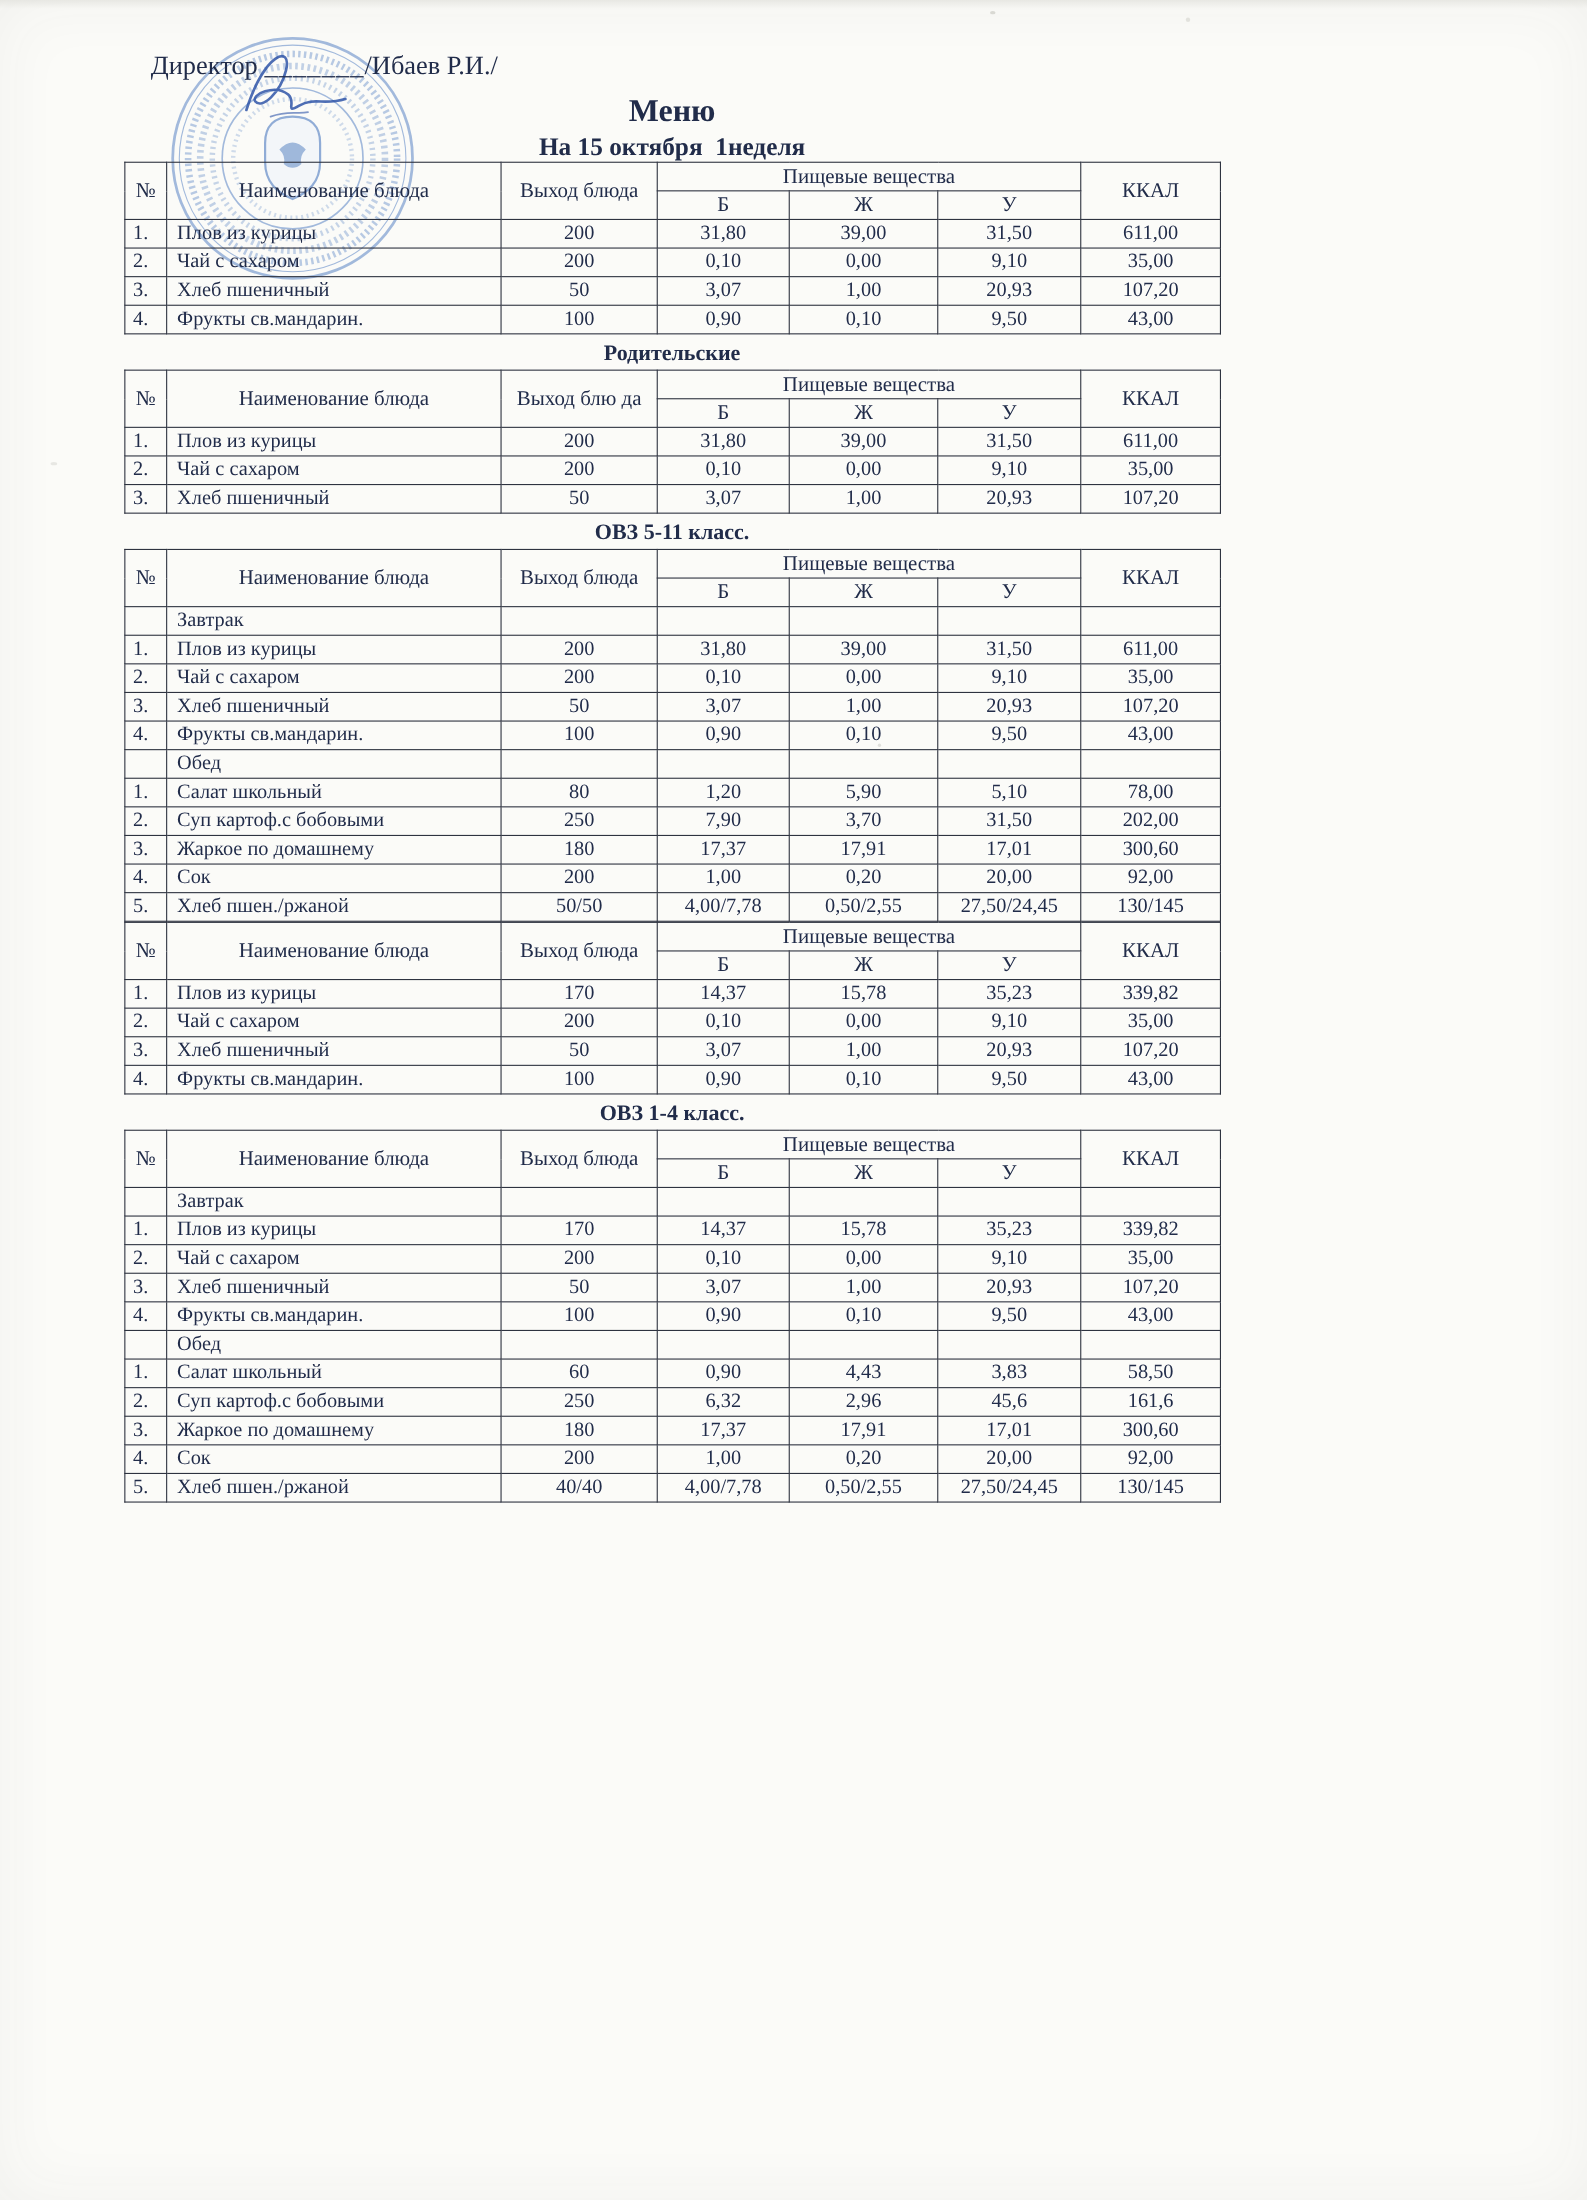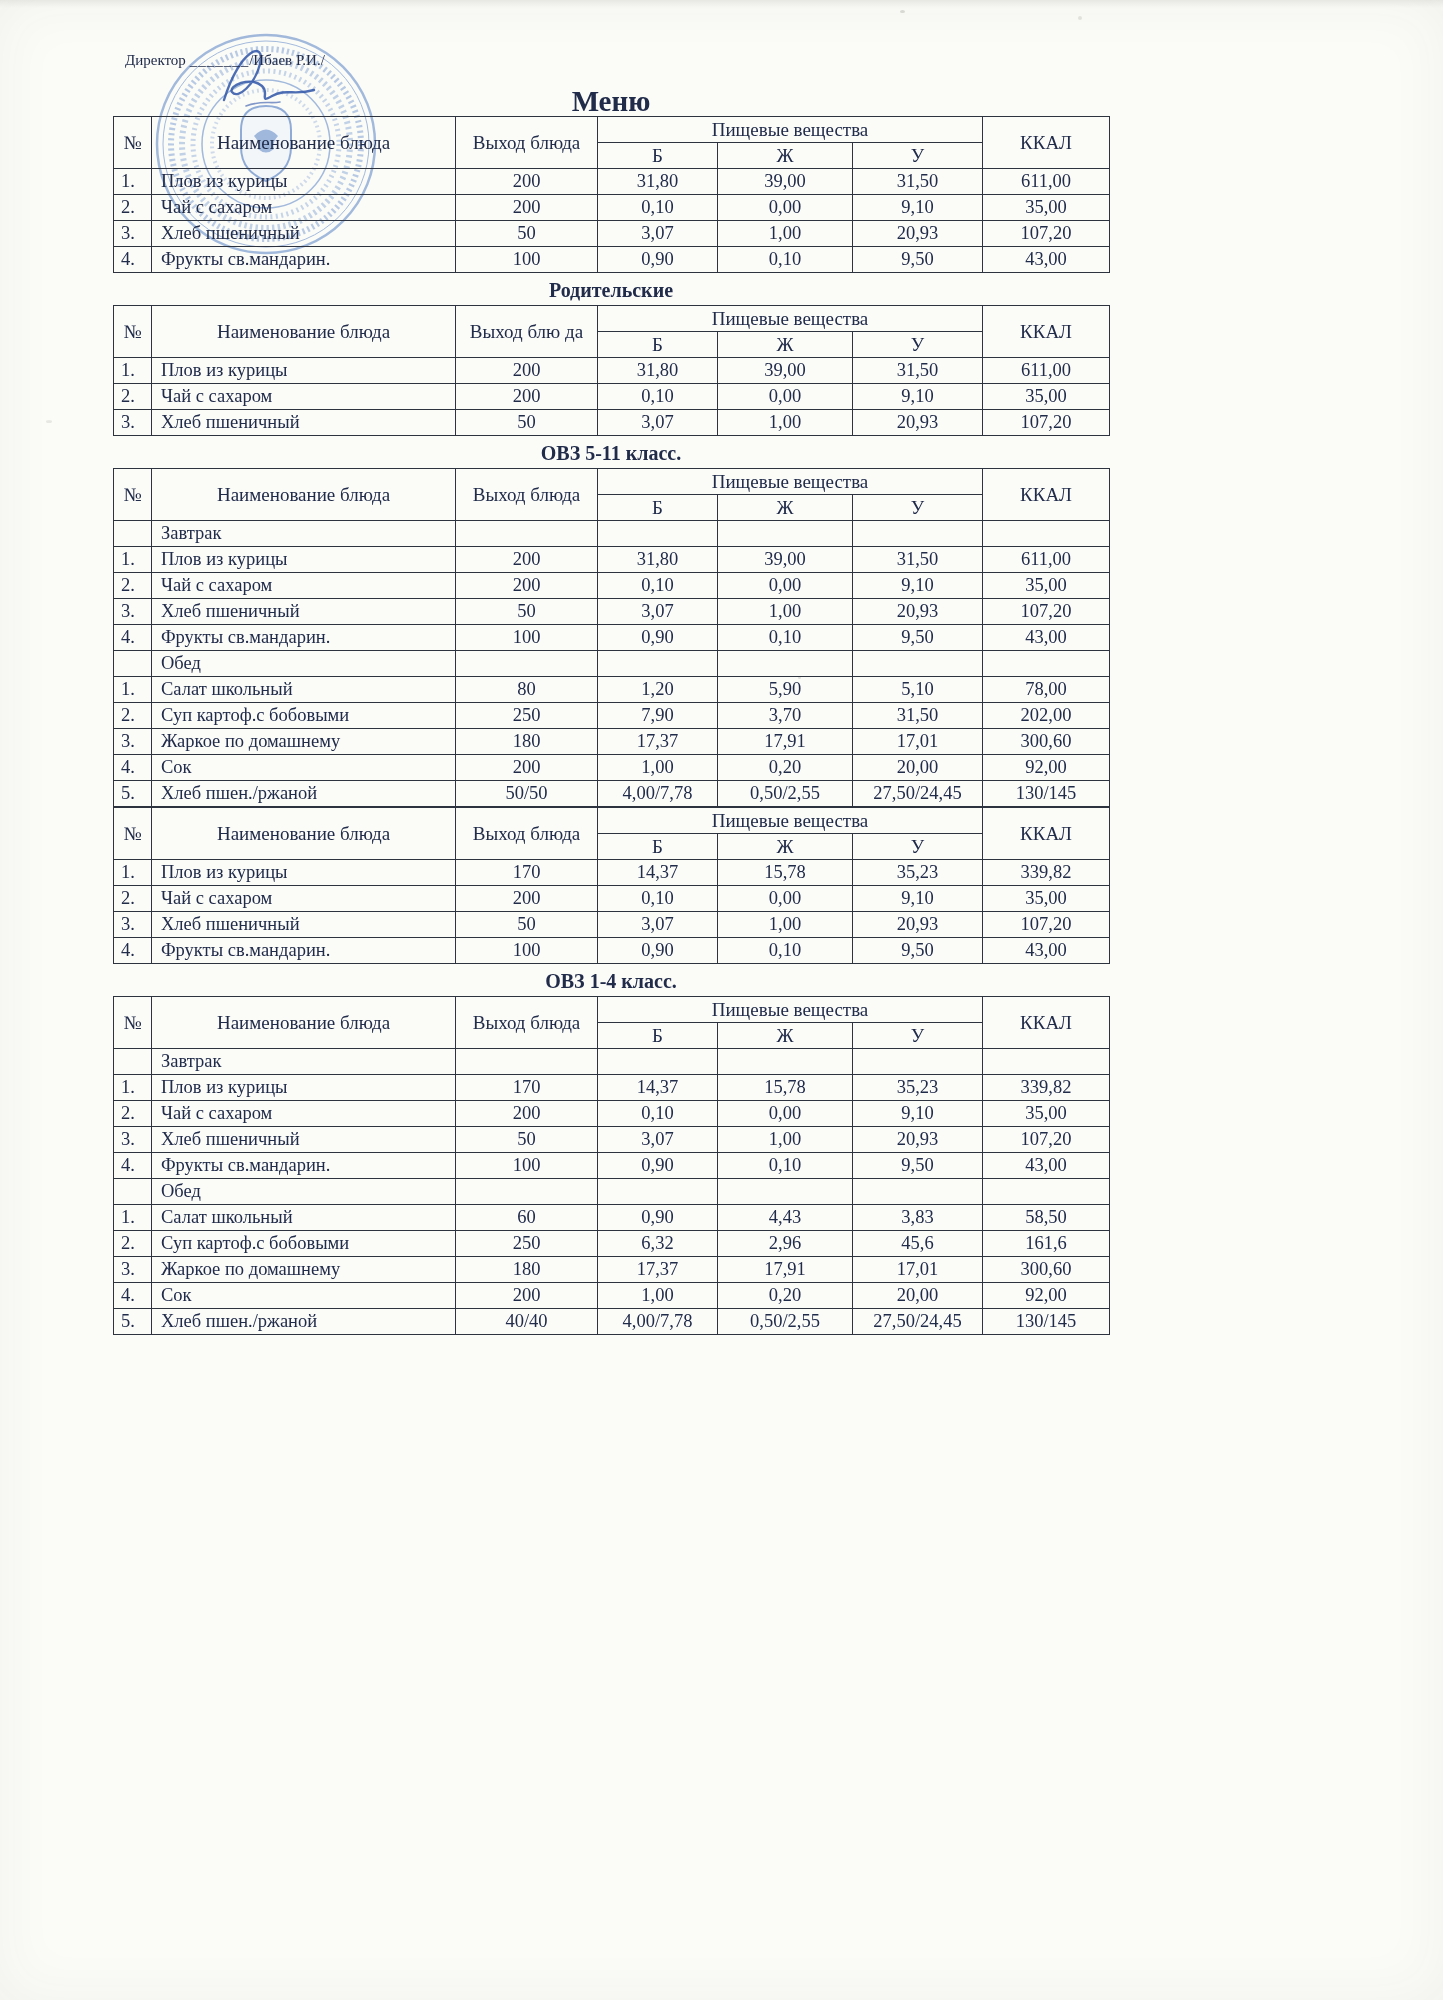--- a/index.html
+++ b/index.html
@@ -16,21 +16,21 @@
   .paper::before{
     content:""; position:absolute; left:0; top:0; width:100%; height:8px;
     background:linear-gradient(#d9d9d3, rgba(217,217,211,0));
     opacity:.5;
   }
   .content {
     position:absolute; left:113px; top:0; width:996px;
     padding-top:40px;
   }
   .approve-line { font-size:21px; line-height:24px; margin-left:22px; }
-  .director-line { font-size:15px; line-height:24px; margin-left:12px; margin-top:8px; }
+  .director-line { font-size:24px; line-height:24px; margin-left:24px; margin-top:8px; }
   .director-blank { letter-spacing:1px; }
   .doc-title { text-align:center; font-weight:bold; font-size:29px; line-height:30px; margin-top:14px; }
   .doc-subtitle { text-align:center; font-weight:bold; font-size:23px; line-height:27px; margin-top:4px; white-space:pre; }
   .section-title { text-align:center; font-weight:bold; font-size:20px; line-height:24px; margin:5px 0 3px 0; }
   table.menu-table {
     border-collapse:collapse; table-layout:fixed; width:996px;
     font-size:18.5px; color:#212c4a;
   }
   table.menu-table th, table.menu-table td {
     border:1px solid #2e3340;
@@ -80,20 +80,21 @@
   <span class="speck s2"></span>
   <span class="speck s3"></span>
   <span class="speck s4"></span>
 
   <div class="content">
     <div class="director-line">
       <span>Директор</span>
       <span class="director-blank">_______</span><span>/Ибаев Р.И./</span>
     </div>
     <div class="doc-title">Меню</div>
+    <div class="doc-subtitle">На 15 октября  1неделя</div>
     <div id="menu-tables">
         <section>
           <table class="menu-table">
             <colgroup>
               <col style="width: 38px;">
               <col style="width: 304px;">
               <col style="width: 142px;">
               <col style="width: 120px;">
               <col style="width: 135px;">
               <col style="width: 130px;">

